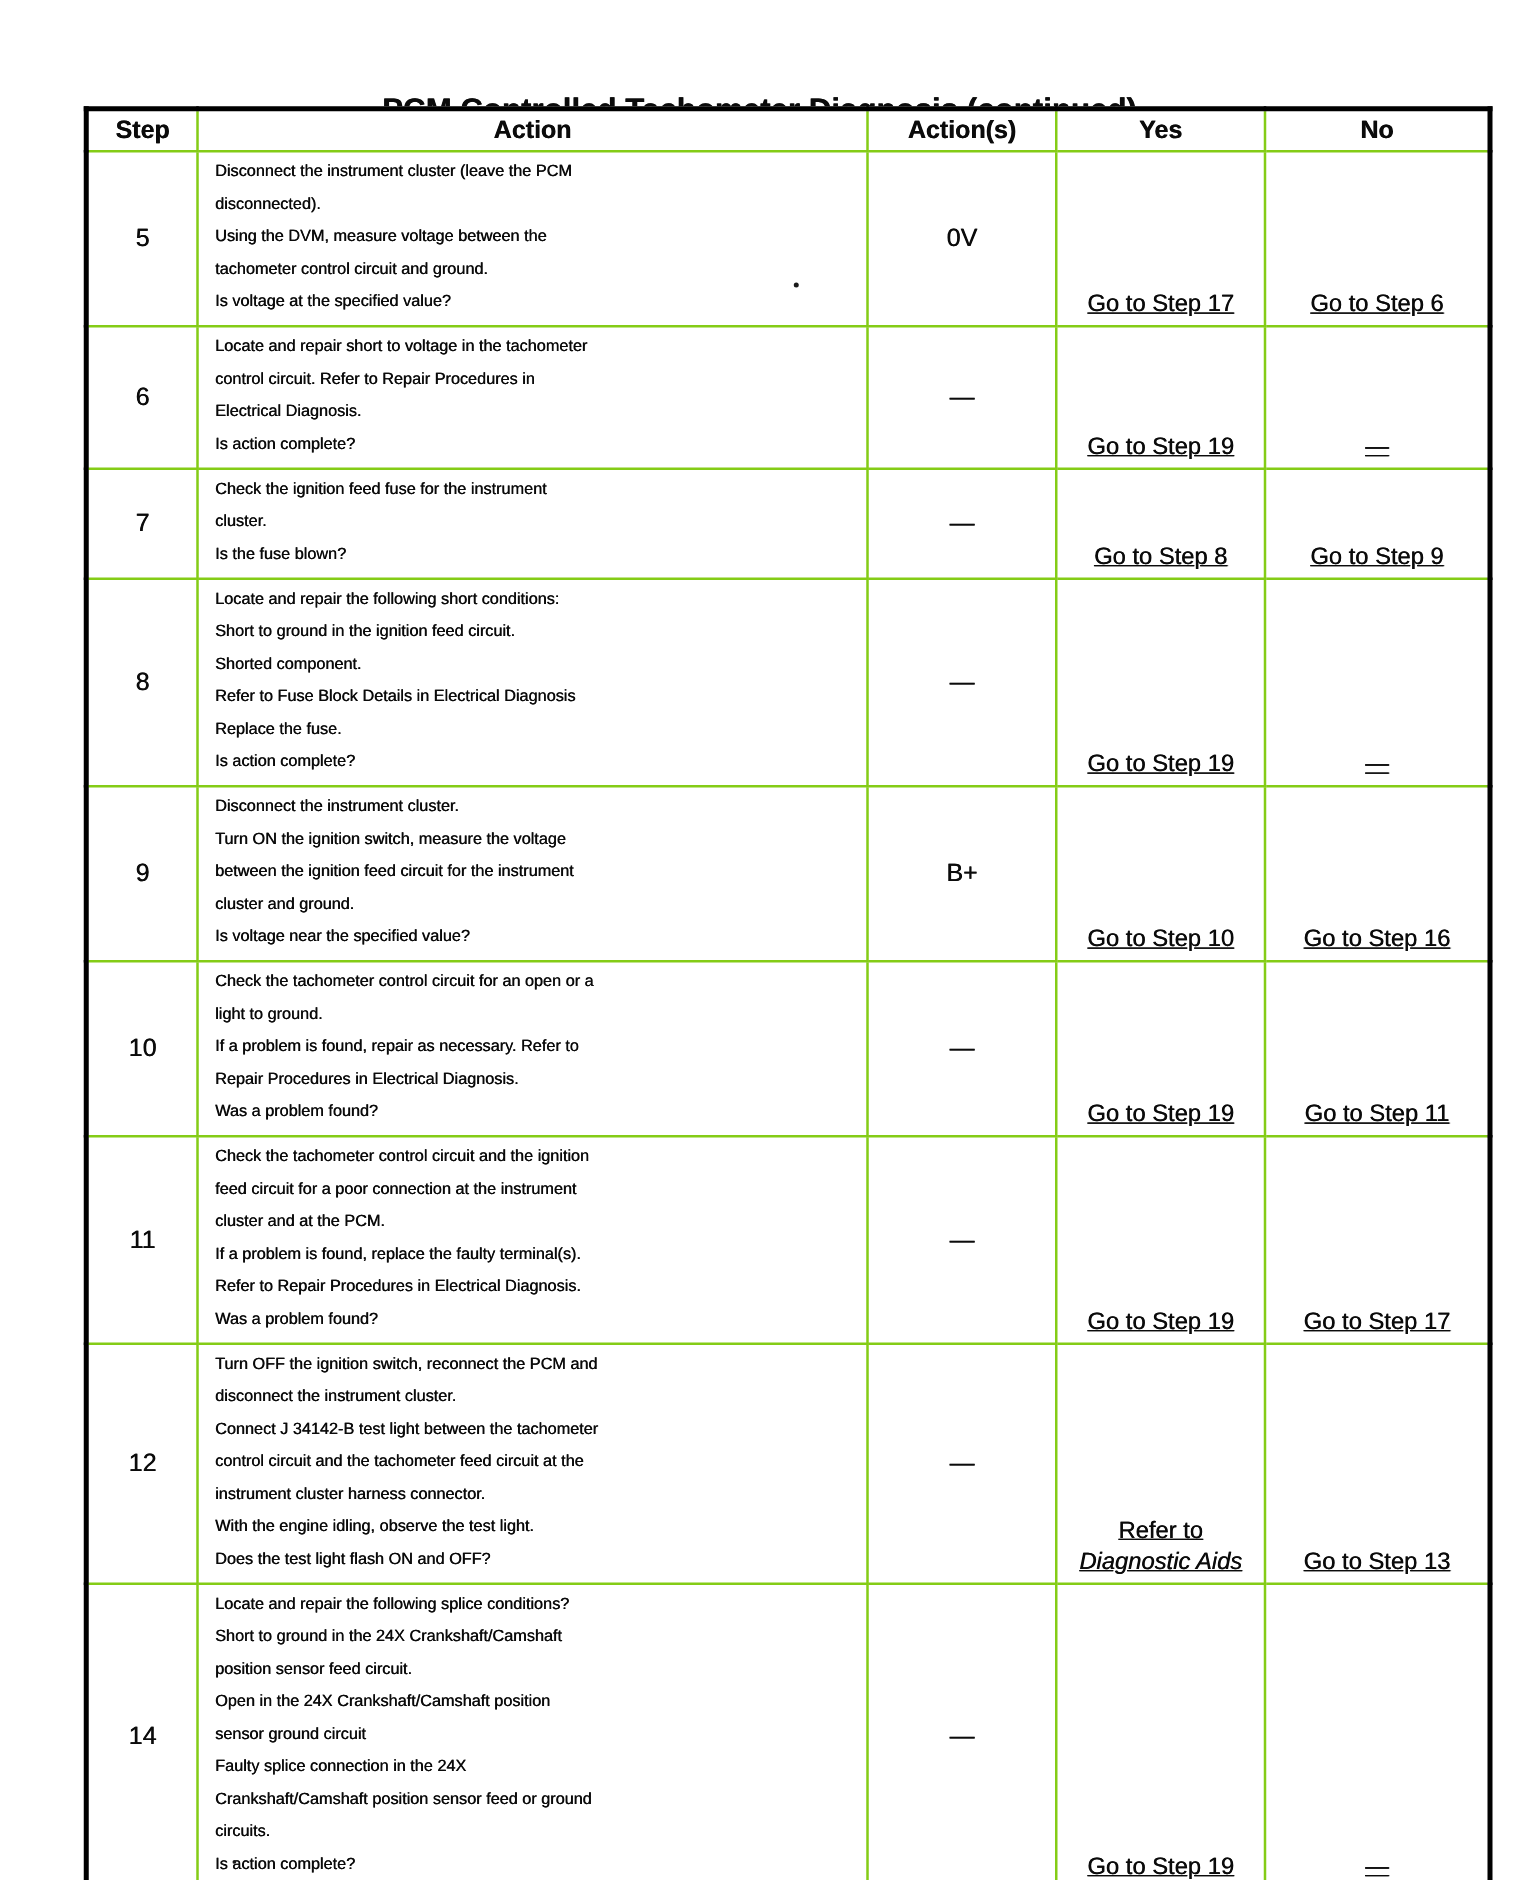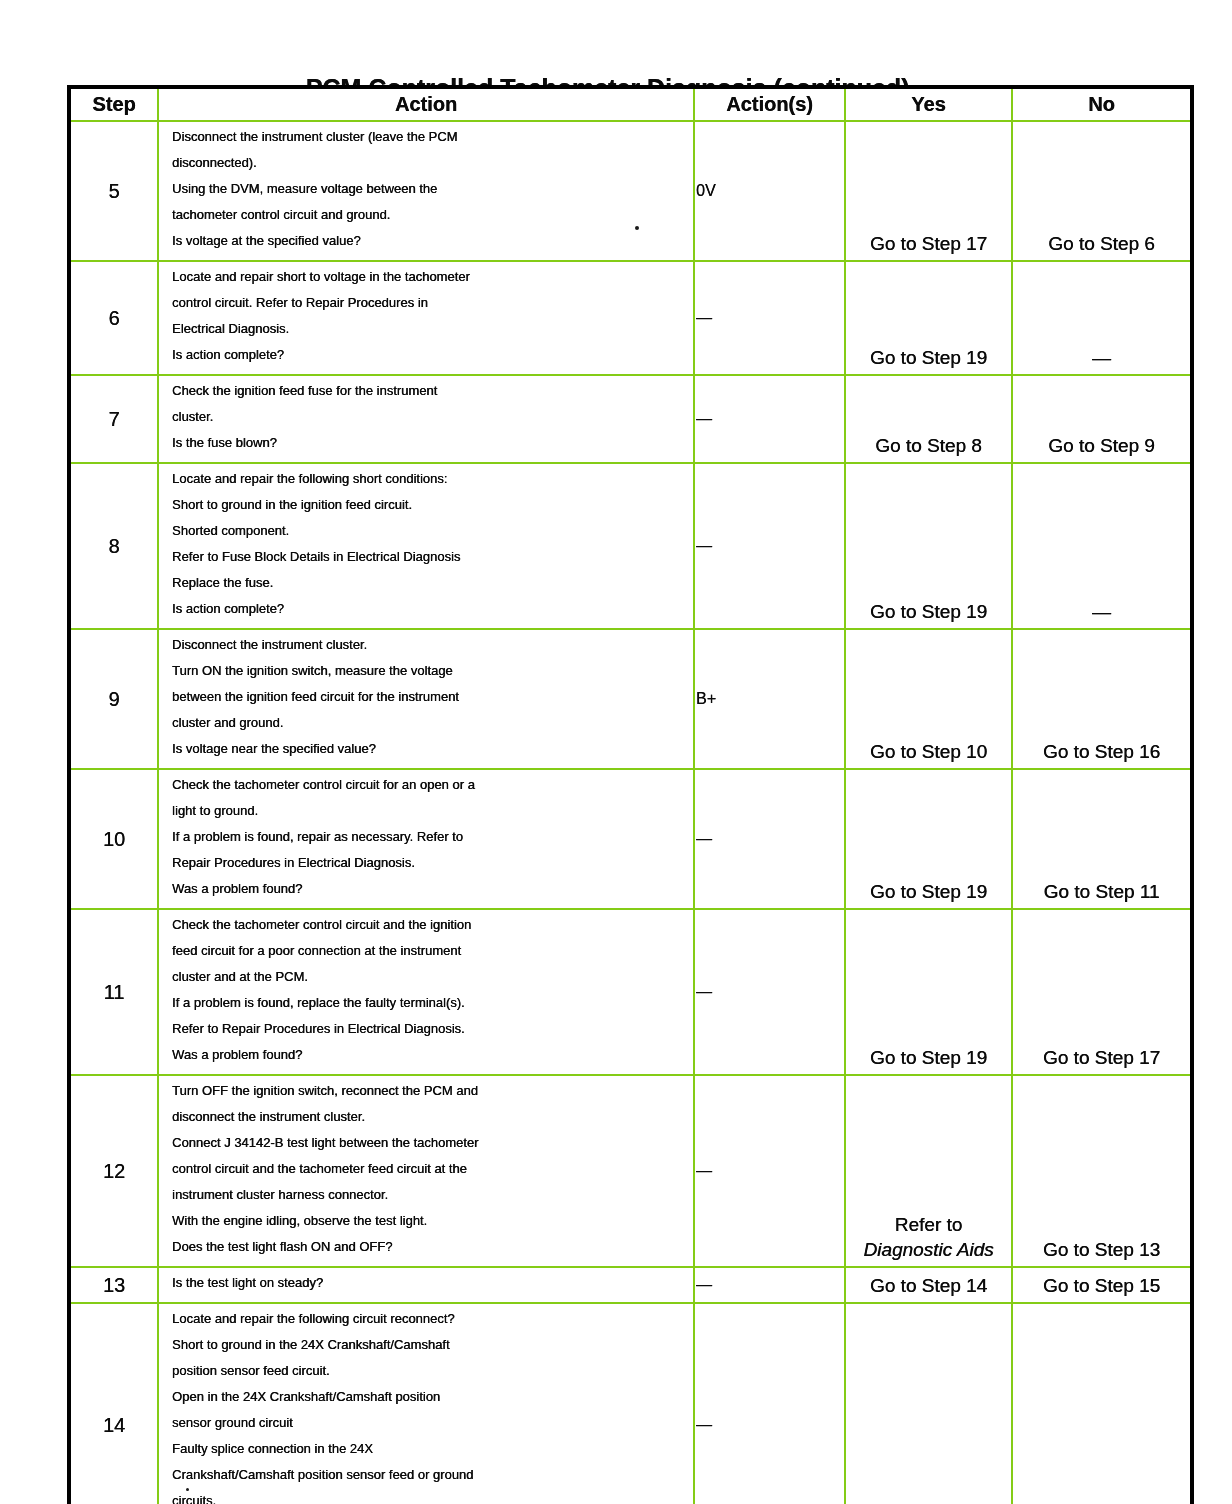--- a/index.html
+++ b/index.html
@@ -56,30 +56,31 @@
   td.action-cell {
     vertical-align: top;
     padding: 2px 6px 6px 13px;
     font-size: 13px;
   }
   .action-line {
     line-height: 26px;
     white-space: nowrap;
   }
   td.value-cell {
-    text-align: left;
+    text-align: center;
     vertical-align: middle;
-    font-size: 16px;
+    font-size: 20px;
   }
   td.yes-cell, td.no-cell {
     text-align: center;
     vertical-align: bottom;
     font-size: 19px;
     line-height: 25px;
     padding: 0 2px 4px 2px;
+    text-decoration: underline;
   }
   .italic { font-style: italic; }
   .speck {
     position: absolute;
     background: #1a1a1a;
     border-radius: 50%;
   }
 </style>
 </head>
 <body>
@@ -219,35 +220,24 @@
           <div class="action-line">With the engine idling, observe the test light.</div>
           <div class="action-line">Does the test light flash ON and OFF?</div>
         </td>
         <td class="value-cell">—</td>
         <td class="yes-cell">
           <div>Refer to</div>
           <div class="italic">Diagnostic Aids</div>
         </td>
         <td class="no-cell">Go to Step 13</td>
       </tr>
-      <tr style="height: 30px;">
-        <td class="step-cell">13</td>
-        <td class="action-cell">
-          <div class="action-line">Is the test light on steady?</div>
-        </td>
-        <td class="value-cell">—</td>
-        <td class="yes-cell">
-          <div>Go to Step 14</div>
-        </td>
-        <td class="no-cell">Go to Step 15</td>
-      </tr>
       <tr style="height: 230px;">
         <td class="step-cell">14</td>
         <td class="action-cell">
-          <div class="action-line">Locate and repair the following circuit reconnect?</div>
+          <div class="action-line">Locate and repair the following splice conditions?</div>
           <div class="action-line">Short to ground in the 24X Crankshaft/Camshaft</div>
           <div class="action-line">position sensor feed circuit.</div>
           <div class="action-line">Open in the 24X Crankshaft/Camshaft position</div>
           <div class="action-line">sensor ground circuit</div>
           <div class="action-line">Faulty splice connection in the 24X</div>
           <div class="action-line">Crankshaft/Camshaft position sensor feed or ground</div>
           <div class="action-line">circuits.</div>
           <div class="action-line">Is action complete?</div>
         </td>
         <td class="value-cell">—</td>

